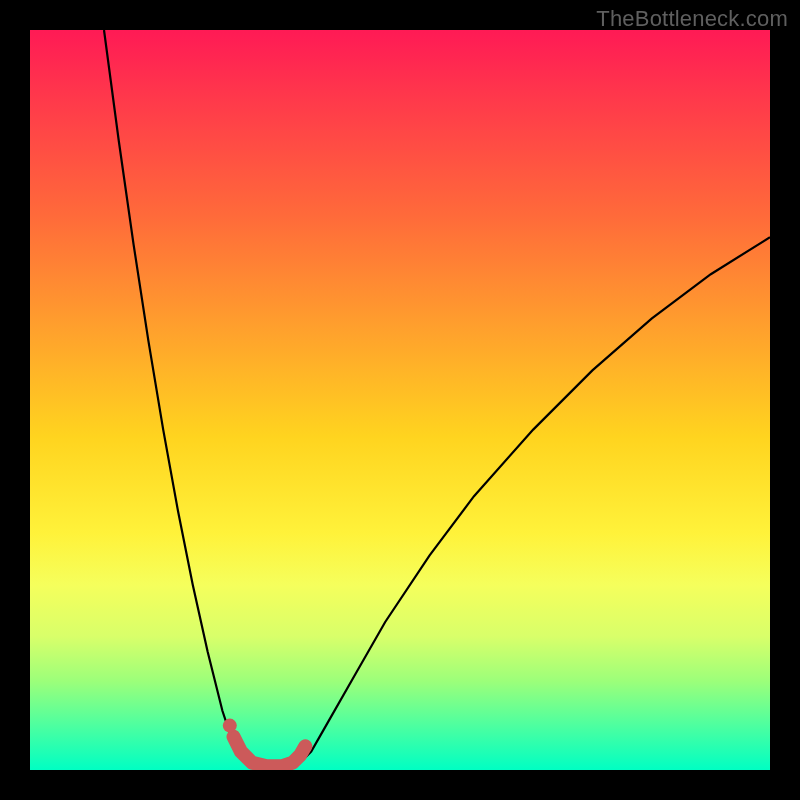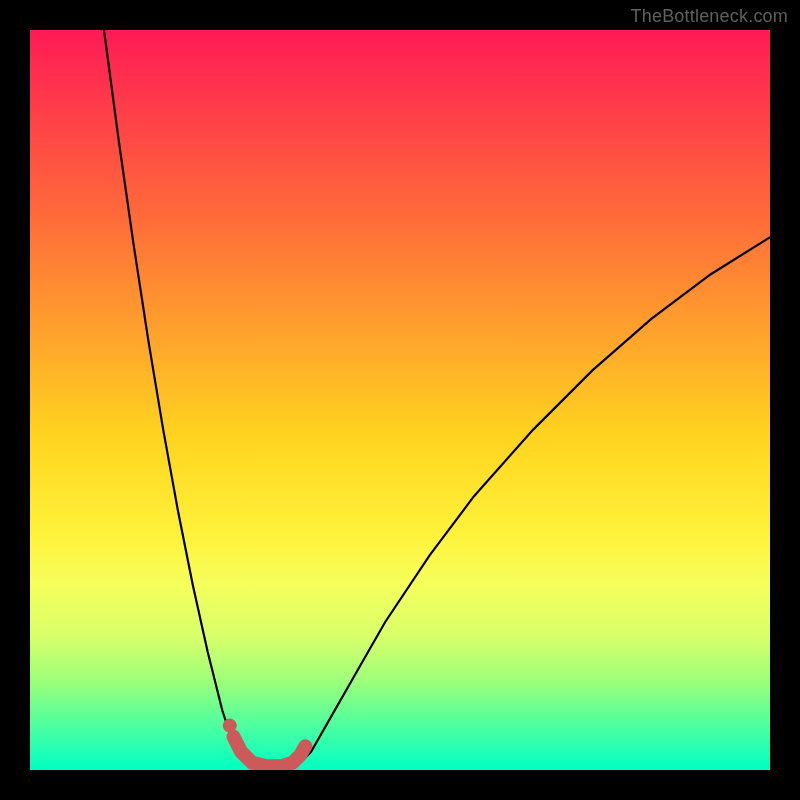--- a/index.html
+++ b/index.html
@@ -37,21 +37,21 @@
       #9cff7a 88%,
       #4dffa0 94%,
       #00ffc3 100%
     );
   }
   .watermark {
     position: absolute;
     top: 6px;
     right: 12px;
     color: #5f5f5f;
-    font-size: 18px;
+    font-size: 22px;
     letter-spacing: 0.2px;
     user-select: none;
   }
   svg.curves {
     position: absolute;
     left: 0; top: 0;
     width: 740px; height: 740px;
   }
   .curve {
     fill: none;

